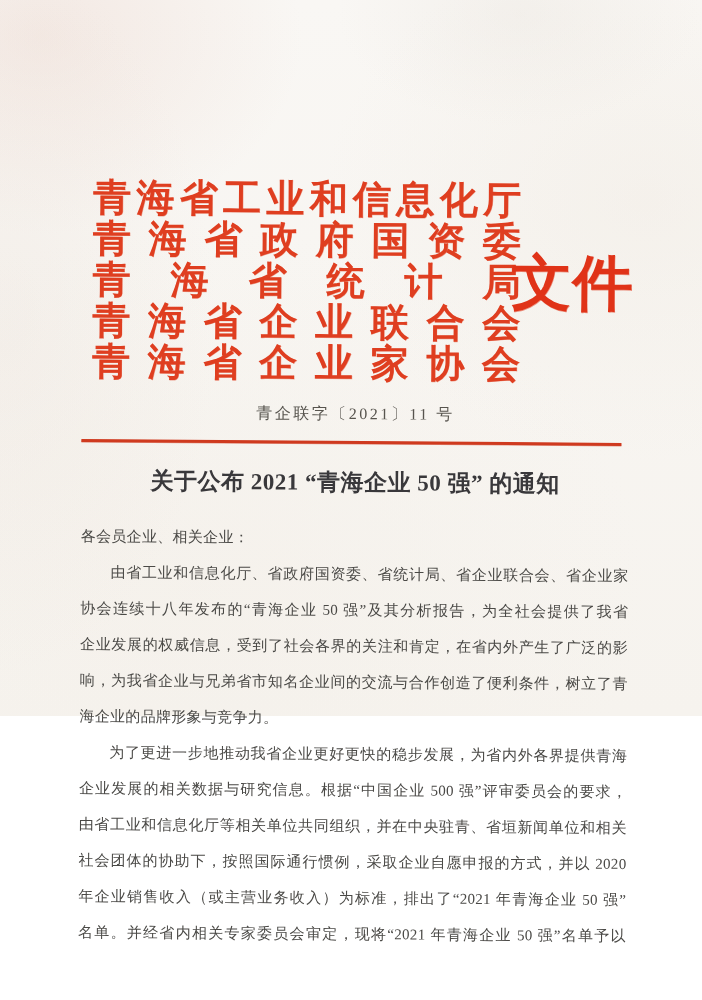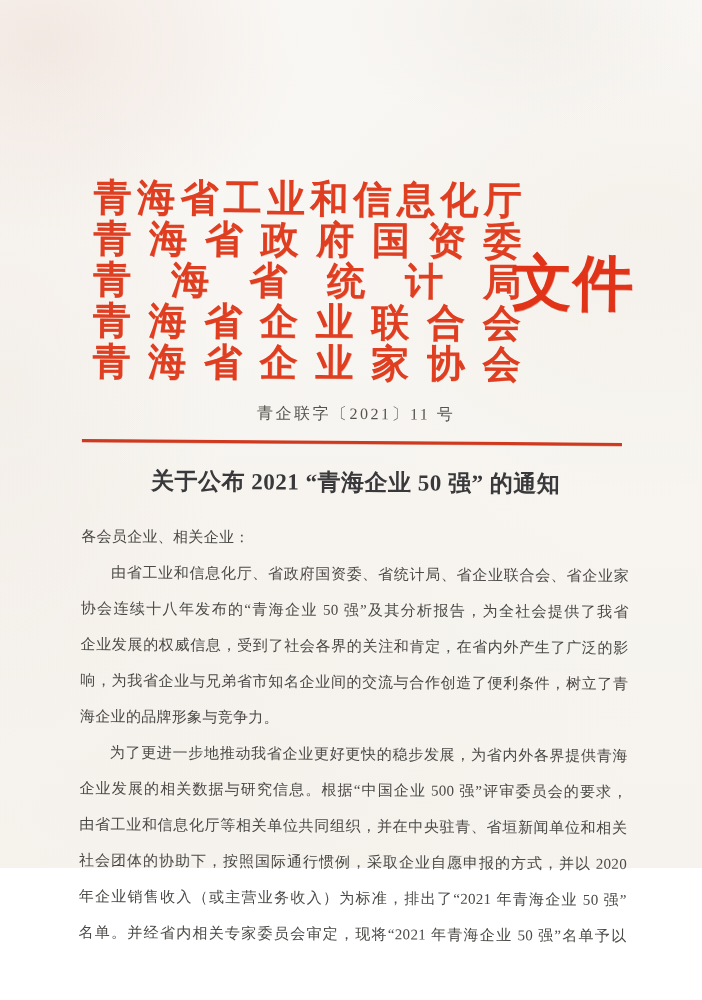--- a/index.html
+++ b/index.html
@@ -6,21 +6,21 @@
     margin: 0;
     padding: 0;
     width: 702px;
     height: 1000px;
     overflow: hidden;
     font-family: "Liberation Serif", "DejaVu Serif", serif;
   }
   .page {
     position: relative;
     width: 702px;
-    height: 868px;
+    height: 716px;
     background:
       radial-gradient(ellipse 420px 320px at 6% 5%, rgba(233,209,199,0.38), transparent 62%),
       radial-gradient(ellipse 520px 420px at 92% 28%, rgba(236,229,219,0.30), transparent 62%),
       radial-gradient(ellipse 640px 520px at 28% 82%, rgba(241,235,227,0.28), transparent 70%),
       linear-gradient(#f9f7f4, #f6f3ee);
   }
   .paper-texture {
     position: absolute;
     inset: 0;
     background:

